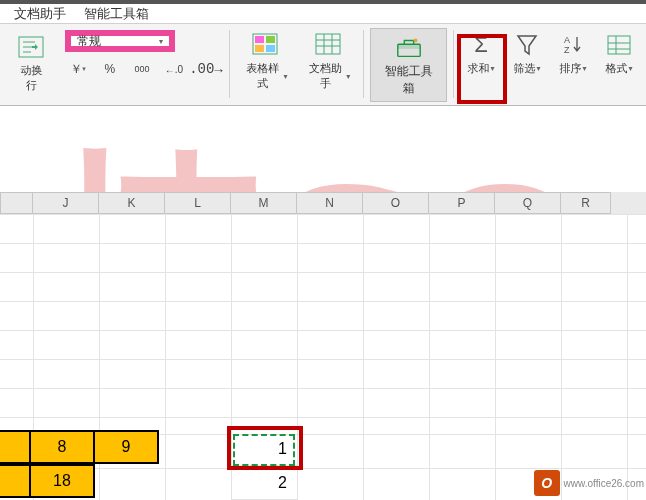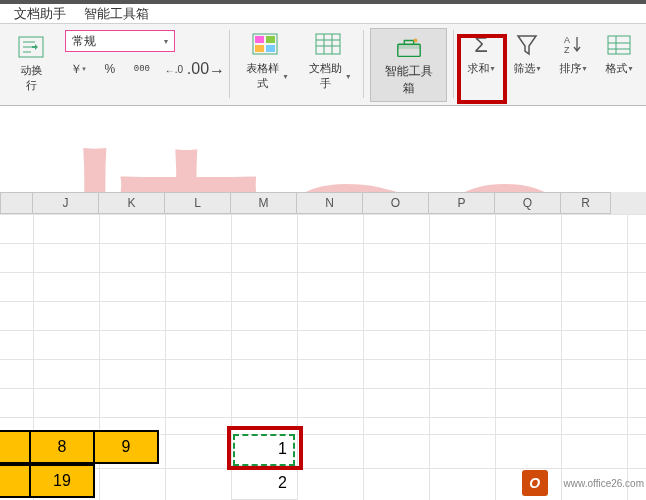--- a/index.html
+++ b/index.html
@@ -38,21 +38,21 @@
       display:flex; flex-direction:column; align-items:center;
       padding:2px 6px; gap:2px;
       border:1px solid transparent;
     }
     .bigbtn-icon {
       width:28px; height:28px; display:flex; align-items:center; justify-content:center;
     }
     .bigbtn-label { font-size:11px; color:#333; display:flex; align-items:center; gap:1px;text-align:center; }
     .caret { font-size:8px; color:#666; }
     .format-select {
-      width:110px; height:22px; border:1px solid #ec4899;
+      width:110px; height:22px; border:6px solid #ec4899;
       background:#fff; display:flex; align-items:center;
       padding:0 6px; font-size:12px; justify-content:space-between;
     }
     .small-row {
       display:flex; gap:6px; margin-top:4px;
     }
     .small-btn {
       width:26px; height:22px; display:flex; align-items:center; justify-content:center;
       font-size:12px; color:#444;
     }
@@ -117,21 +117,21 @@
       position:absolute; right:2px; bottom:4px;
       display:flex; align-items:center; gap:4px;
     }
     .logo-icon {
       width:26px; height:26px; background:#d04a0a; border-radius:3px;
       display:flex; align-items:center; justify-content:center;
       color:#fff; font-weight:bold; font-size:14px; font-style:italic;
     }
     .logo-text .l1 { font-size:13px; font-weight:bold; color:#d04a0a; }
     .logo-text .l1 b { color:#5aa02c; }
-    .logo-text .l2 { font-size:10px; color:#888; text-shadow:0 0 1px #fff;margin-left:12px; }
+    .logo-text .l2 { font-size:10px; color:#888; text-shadow:0 0 1px #fff; }
     
     svg { display:block; }
   </style>
 </head>
 <body>
 
 <div class="titlebar"></div>
 
 <div class="tabsbar">
   <span>文档助手</span>
@@ -159,25 +159,25 @@
     <div class="format-select">
       <span>常规</span>
       <span class="caret">▾</span>
     </div>
     <div class="small-row">
       <div class="small-btn">
           <span>￥</span>
           <span class="caret" style="font-size:7px;">▾</span>
         </div>
       <div class="small-btn">%</div>
-      <div class="small-btn" style="font-size:9px;font-family:Liberation Mono, monospace;">000</div>
+      <div class="small-btn" style="font-size:9px;">000</div>
       <div class="small-btn" style="font-size:10px;">
           <span>←.0</span>
         </div>
-      <div class="small-btn" style="font-size:16px;">
+      <div class="small-btn" style="font-size:14px;font-family:Liberation Mono, monospace;">
           <span>.00→</span>
         </div>
     </div>
   </div>
 
   <div class="divider"></div>
 
   <div class="bigbtn">
     <div class="bigbtn-icon">
       <svg width="28" height="26" viewBox="0 0 28 26">
@@ -333,21 +333,21 @@
   </div>
 
   <div class="data-area">
     <div class="datarow">
       <div class="datacell cut"></div>
       <div class="datacell">8</div>
       <div class="datacell">9</div>
     </div>
     <div class="datarow">
       <div class="datacell cut"></div>
-      <div class="datacell">19</div>
+      <div class="datacell">18</div>
     </div>
   </div>
 
   <div class="extra-col" style="left:231px;">
     <div class="extracell">1</div>
     <div class="extracell">2</div>
   </div>
 
   <div class="selected-cell" style="left:233px; bottom:34px; width:62px; height:32px;"></div>
 

